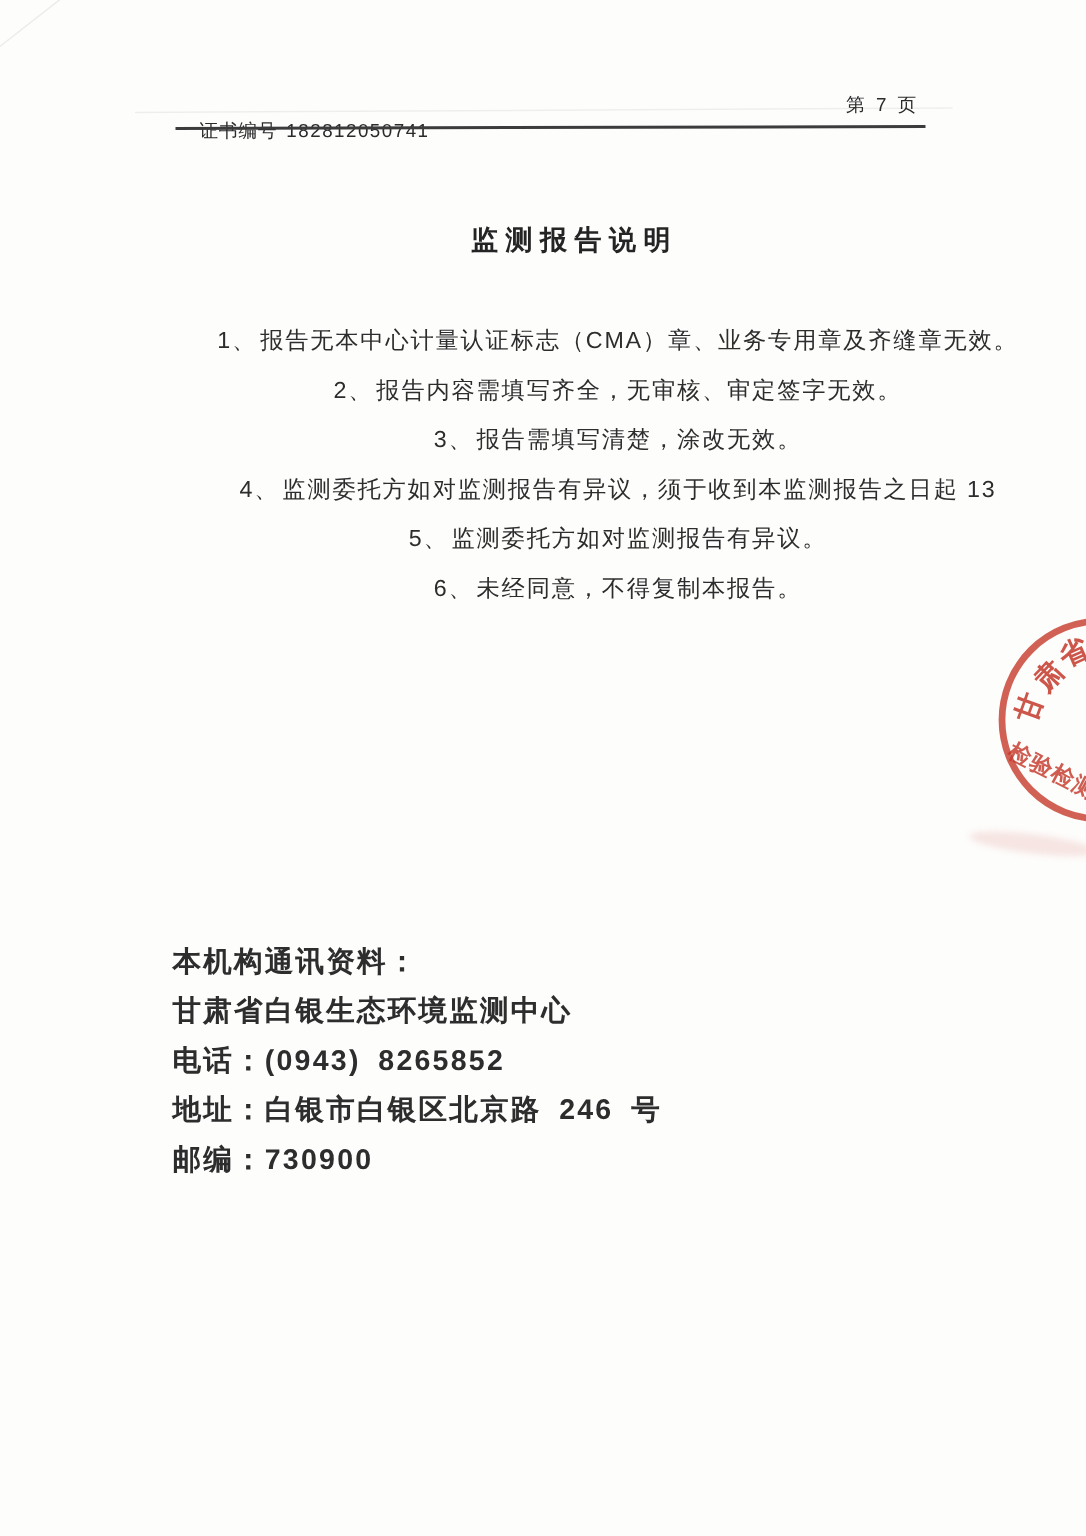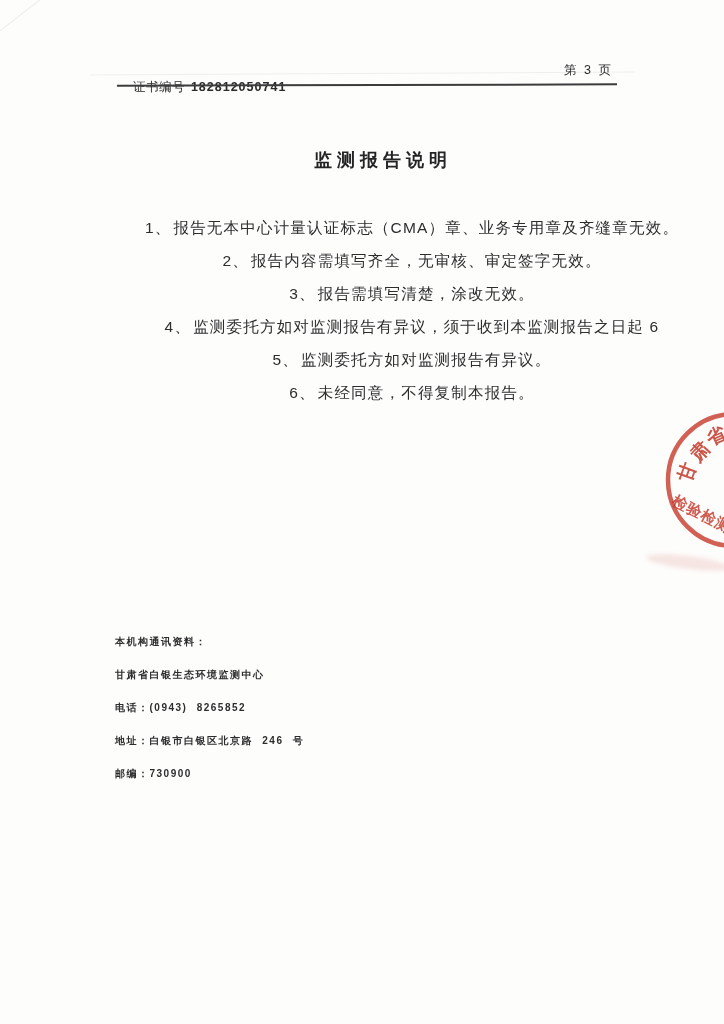--- a/index.html
+++ b/index.html
@@ -18,21 +18,21 @@
     position: absolute; left: -14px; top: 14px;
     width: 70px; height: 1px;
     background: rgba(0,0,0,0.07);
     transform: rotate(-38deg);
   }
   
   .header-cert {
     position: absolute; left: 117px; top: 65px;
     font-size: 12.5px; letter-spacing: 0.5px; white-space: pre;
   }
-  .header-cert .cert-num { margin-left: 6px; letter-spacing: 1px; font-weight: bold; }
+  .header-cert .cert-num { margin-left: 6px; letter-spacing: 1px; }
   .header-page {
     position: absolute; left: 564px; top: 62px;
     font-size: 12.5px; letter-spacing: 2px; white-space: pre;
   }
   .header-rule {
     position: absolute; left: 117px; top: 84px;
     width: 500px; height: 2px;
     background: #3c3c3c;
     transform: rotate(-0.15deg);
   }
@@ -58,21 +58,21 @@
     font-size: 15.5px; font-weight: 500; letter-spacing: 1.2px;
     line-height: 33px; white-space: pre; color: #2d2d2d; text-align: center;
   }
   .notice-line .num { margin-right: 2px; }
   .cont-line { margin-left: 6px; }
   
   .contact-block {
     position: absolute; left: 115px; top: 625px; width: 460px;
   }
   .contact-line {
-    font-size: 10px; font-weight: 600; letter-spacing: 1.5px;
+    font-size: 19px; font-weight: 600; letter-spacing: 1.5px;
     line-height: 33px; white-space: pre; color: #2d2d2d;
     word-spacing: 5px;
   }
   
   .stamp-svg { position: absolute; left: 600px; top: 380px; }
   .stamp-ring { fill: none; stroke: #c5392b; stroke-width: 4.5; opacity: 0.8; }
   .stamp-arc-char {
     fill: #c5392b; opacity: 0.85;
     font-size: 19px; font-weight: 600;
     text-anchor: middle; dominant-baseline: central;
@@ -95,31 +95,31 @@
 </head>
 <body>
 
 <div class="page">
 
   <div class="corner-artifact"></div>
 
   <div class="header-cert">
     <span>证书编号</span><span class="cert-num">182812050741</span>
   </div>
-  <div class="header-page">第 3 页</div>
+  <div class="header-page">第 7 页</div>
   <div class="header-crease"></div>
   <div class="header-rule"></div>
 
   <h1 class="doc-title">监测报告说明</h1>
 
   <div class="notice-list">
     <div class="notice-line"><span class="num">1、</span><span>报告无本中心计量认证标志（CMA）章、业务专用章及齐缝章无效。</span></div>
     <div class="notice-line"><span class="num">2、</span><span>报告内容需填写齐全，无审核、审定签字无效。</span></div>
     <div class="notice-line"><span class="num">3、</span><span>报告需填写清楚，涂改无效。</span></div>
-    <div class="notice-line"><span class="num">4、</span><span>监测委托方如对监测报告有异议，须于收到本监测报告之日起 6</span></div>
+    <div class="notice-line"><span class="num">4、</span><span>监测委托方如对监测报告有异议，须于收到本监测报告之日起 13</span></div>
     <div class="notice-line"><span class="num">5、</span><span>监测委托方如对监测报告有异议。</span></div>
     <div class="notice-line"><span class="num">6、</span><span>未经同意，不得复制本报告。</span></div>
   </div>
 
   <div class="contact-block">
     <div class="contact-line">本机构通讯资料：</div>
     <div class="contact-line">甘肃省白银生态环境监测中心</div>
     <div class="contact-line"><span>电话：</span><span>(0943) 8265852</span></div>
     <div class="contact-line"><span>地址：</span><span>白银市白银区北京路 246 号</span></div>
     <div class="contact-line"><span>邮编：</span><span>730900</span></div>

